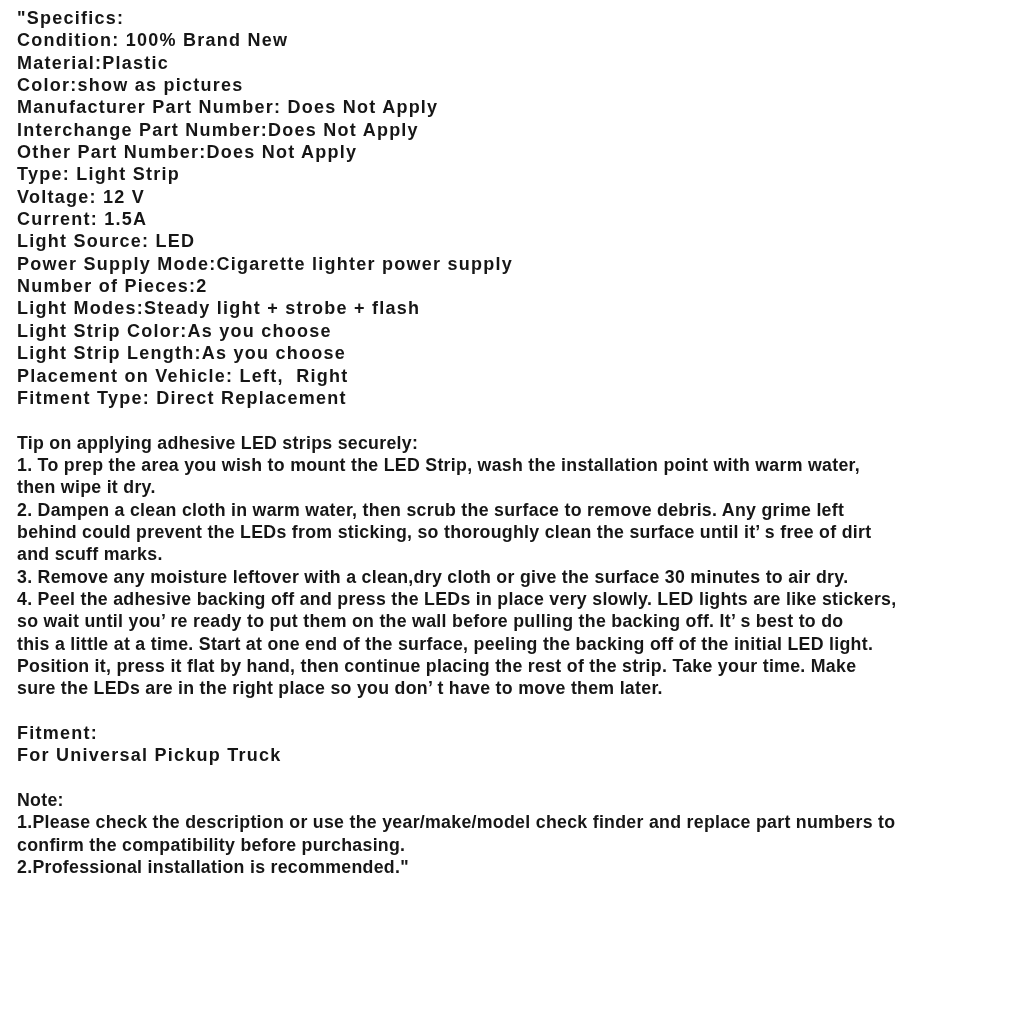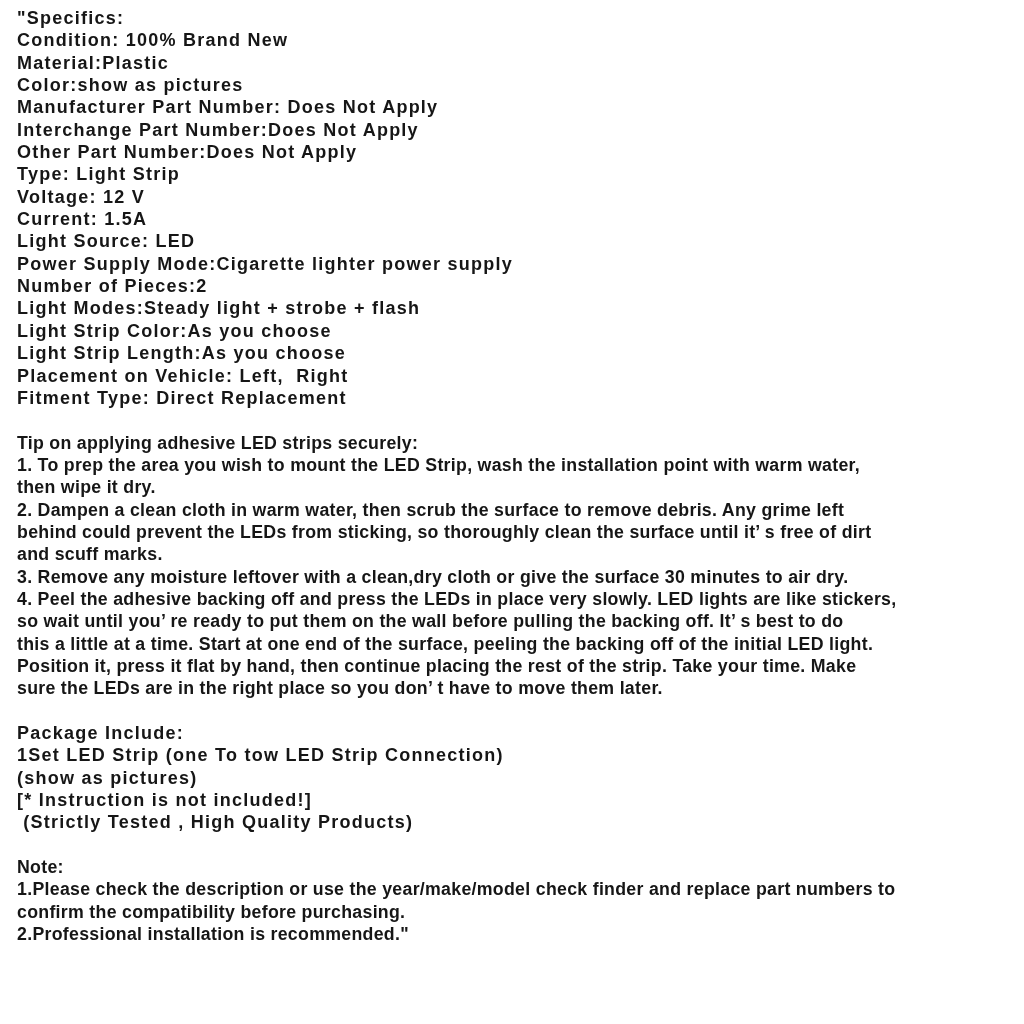--- a/index.html
+++ b/index.html
@@ -68,23 +68,20 @@
 then wipe it dry.
 2. Dampen a clean cloth in warm water, then scrub the surface to remove debris. Any grime left
 behind could prevent the LEDs from sticking, so thoroughly clean the surface until it’ s free of dirt
 and scuff marks.
 3. Remove any moisture leftover with a clean,dry cloth or give the surface 30 minutes to air dry.
 4. Peel the adhesive backing off and press the LEDs in place very slowly. LED lights are like stickers,
 so wait until you’ re ready to put them on the wall before pulling the backing off. It’ s best to do
 this a little at a time. Start at one end of the surface, peeling the backing off of the initial LED light.
 Position it, press it flat by hand, then continue placing the rest of the strip. Take your time. Make
 sure the LEDs are in the right place so you don’ t have to move them later.</div>
-      <div class="section wide">Package Include:
-1Set LED Strip (one To tow LED Strip Connection)
-(show as pictures)
-[* Instruction is not included!]
- (Strictly Tested , High Quality Products)</div>
+      <div class="section wide">Fitment:
+For Universal Pickup Truck</div>
       <div class="section condensed">Note:
 1.Please check the description or use the year/make/model check finder and replace part numbers to
 confirm the compatibility before purchasing.
 2.Professional installation is recommended."</div>
     </div>
 </div>
 
 </body></html>

